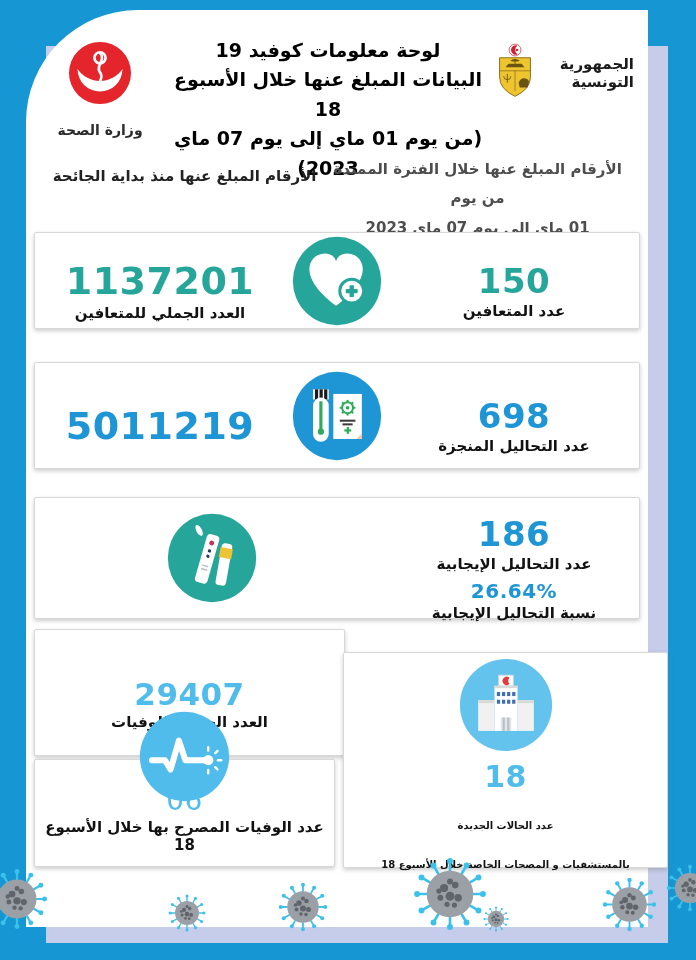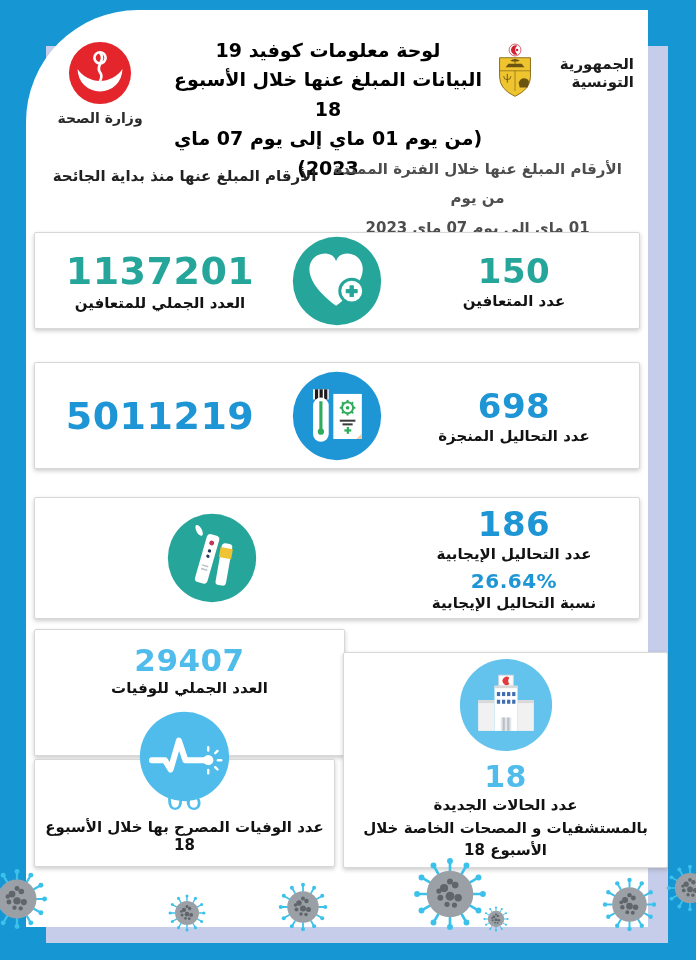--- a/index.html
+++ b/index.html
@@ -4,62 +4,62 @@
 <style>
   * { margin:0; padding:0; box-sizing:border-box; }
   html,body { width:696px; height:960px; overflow:hidden; }
   body { font-family:"DejaVu Sans", sans-serif; }
   .canvas { position:relative; width:696px; height:960px; background:#1697d4; overflow:hidden; }
   .backdrop { position:absolute; left:46px; top:46px; width:622px; height:897px; background:#c6cdeb; z-index:1; }
   .panel { position:absolute; left:26px; top:10px; width:622px; height:917px; background:#ffffff; border-top-left-radius:112px; z-index:2; }
 
   
   .hdr { position:absolute; left:14px; right:14px; top:14px; height:122px; display:flex; align-items:flex-start; }
-  .moh { width:120px; display:flex; flex-direction:column; align-items:center; padding-top:16px; }
+  .moh { width:120px; display:flex; flex-direction:column; align-items:center; padding-top:16px;gap:12px; }
   .moh svg { width:66px; height:66px; }
   .moh-name { font-size:14px; font-weight:bold; color:#2b2b2b; margin-top:4px; }
   .ttl { flex:1; text-align:center; padding-top:12px; font-weight:bold; font-size:19px; line-height:1.55; color:#000; }
   .gov { width:138px; display:flex; align-items:center; padding-top:8px; }
   .gov svg { width:54px; height:80px; }
   .gov-name { font-size:15px; font-weight:bold; color:#1a1a1a; margin-top:2px; }
 
   
   .colhead { position:absolute; top:145px; left:18px; right:18px; display:flex; }
   .colhead .cum { width:48%; text-align:center; font-size:15px; font-weight:bold; color:#222222; padding-top:12px; }
   .colhead .per { width:52%; text-align:center; font-size:15px; font-weight:bold; color:#4d4d4d; line-height:1.95; }
 
   
   .scard { position:absolute; left:8px; width:606px; background:#fff; border:1px solid #d8d8d8;
            border-radius:2px; box-shadow:0 2px 4px rgba(110,110,110,.35); display:flex; align-items:center; z-index:3; }
   .scard .tz { width:250px; text-align:center; }
   .scard .iz { flex:1; display:flex; justify-content:center; align-items:center; }
   .scard .wz { width:250px; text-align:center; }
-  .num { font-weight:bold; letter-spacing:.5px; }
+  .num { font-weight:bold; letter-spacing:.5px;margin-top:20px; }
   .tnum { font-size:38px; }
   .wnum { font-size:34px; }
   .pnum { font-size:20px; margin-top:6px; }
   .lbl  { font-size:15px; font-weight:bold; color:#121212; margin-top:1px; }
   .teal { color:#26a69a; } .blue { color:#1e95d4; } .lblue { color:#4fbcec; }
   .icon-circle { width:92px; height:92px; }
   #card1 { top:222px; height:97px; }
   #card2 { top:352px; height:107px; }
   #card3 { top:487px; height:122px; }
 
   
   .bcard { position:absolute; background:#fff; border:1px solid #d8d8d8; border-radius:2px;
            box-shadow:0 2px 4px rgba(110,110,110,.35); text-align:center; z-index:3; }
-  #deathA { left:8px; top:619px; width:311px; height:127px; padding-top:12px; }
+  #deathA { left:8px; top:619px; width:311px; height:127px; padding-top:26px; }
   #deathB { left:8px; top:749px; width:301px; height:108px; display:flex; flex-direction:column; justify-content:flex-end; padding-bottom:12px; }
   #ekg { position:absolute; left:112px; top:700px; width:93px; height:93px; z-index:4; }
   #hosp { left:317px; top:642px; width:325px; height:216px; padding-top:4px; }
   #hosp .icon-circle { width:96px; height:96px; }
   .dnum { font-size:31px; font-weight:bold; }
   .dnum2 { font-size:28px; font-weight:normal; }
   .hnum { font-size:30px; font-weight:bold; margin-top:2px; }
-  .hlbl { font-size:15px; font-weight:bold; color:#121212; line-height:1.5; }
+  .hlbl { font-size:10px; font-weight:bold; color:#121212; line-height:1.5;margin-top:24px; }
 
   
   .virus { position:absolute; z-index:5; }
   #v1 { left:-14px; top:868px; width:62px; height:62px; }
   #v2 { left:168px; top:894px; width:38px; height:38px; }
   #v3 { left:278px; top:882px; width:50px; height:50px; }
   #v4 { left:413px; top:857px; width:74px; height:74px; }
   #v5 { left:483px; top:906px; width:26px; height:26px; }
   #v6 { left:602px; top:877px; width:55px; height:55px; }
   #v7 { left:666px; top:864px; width:48px; height:48px; }

